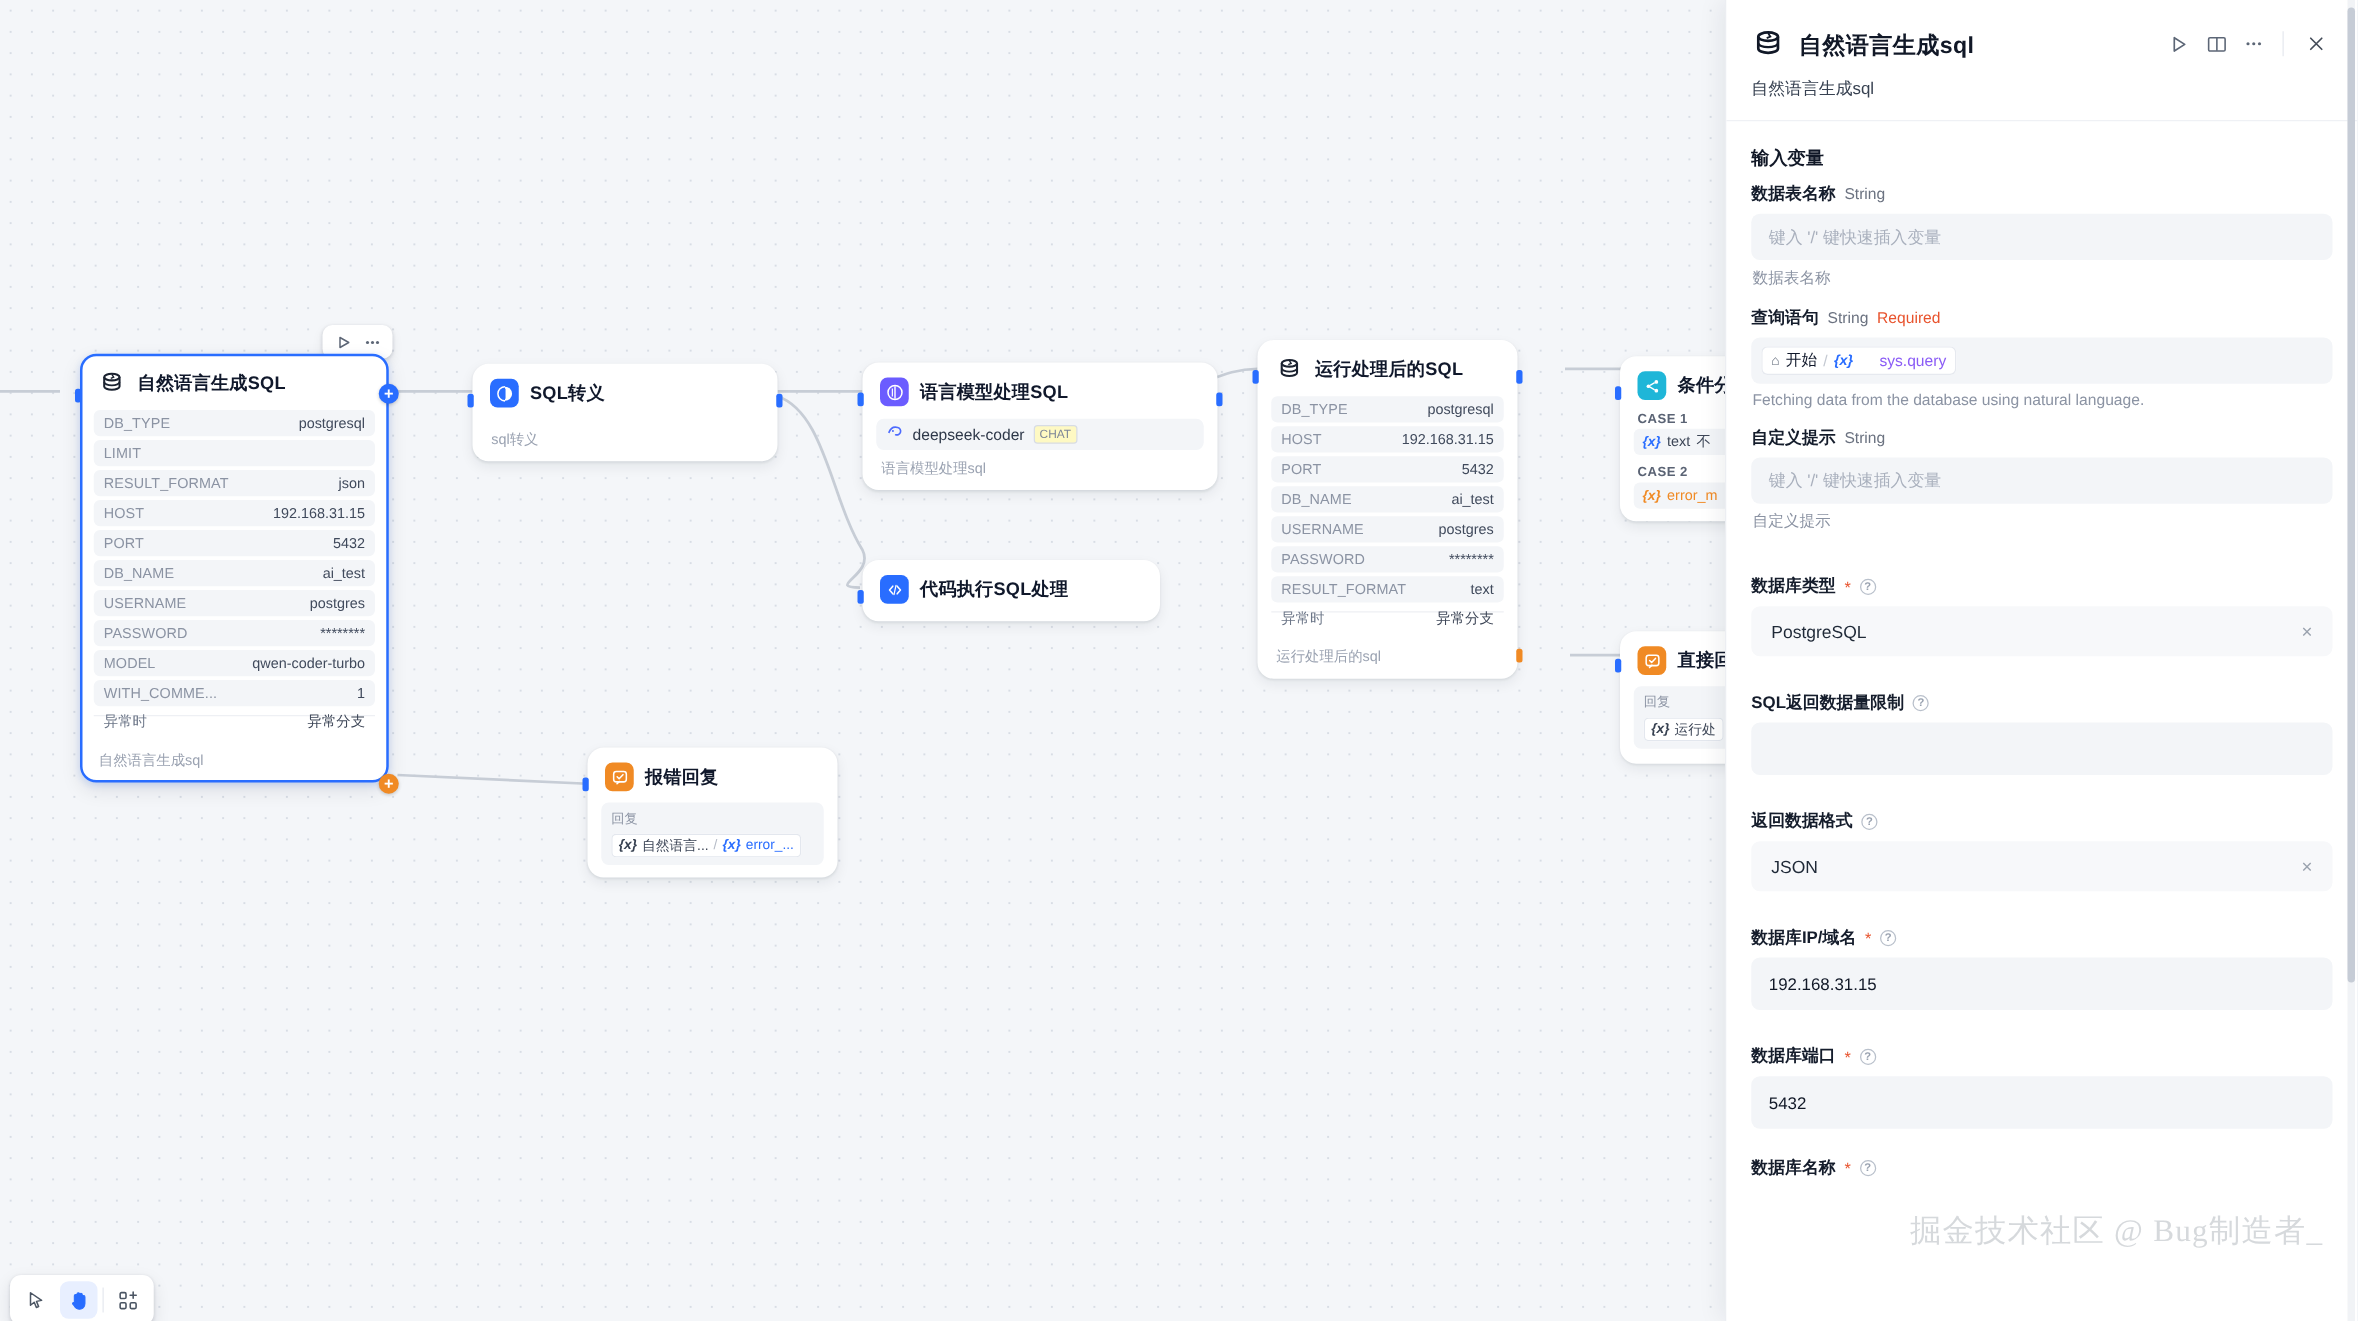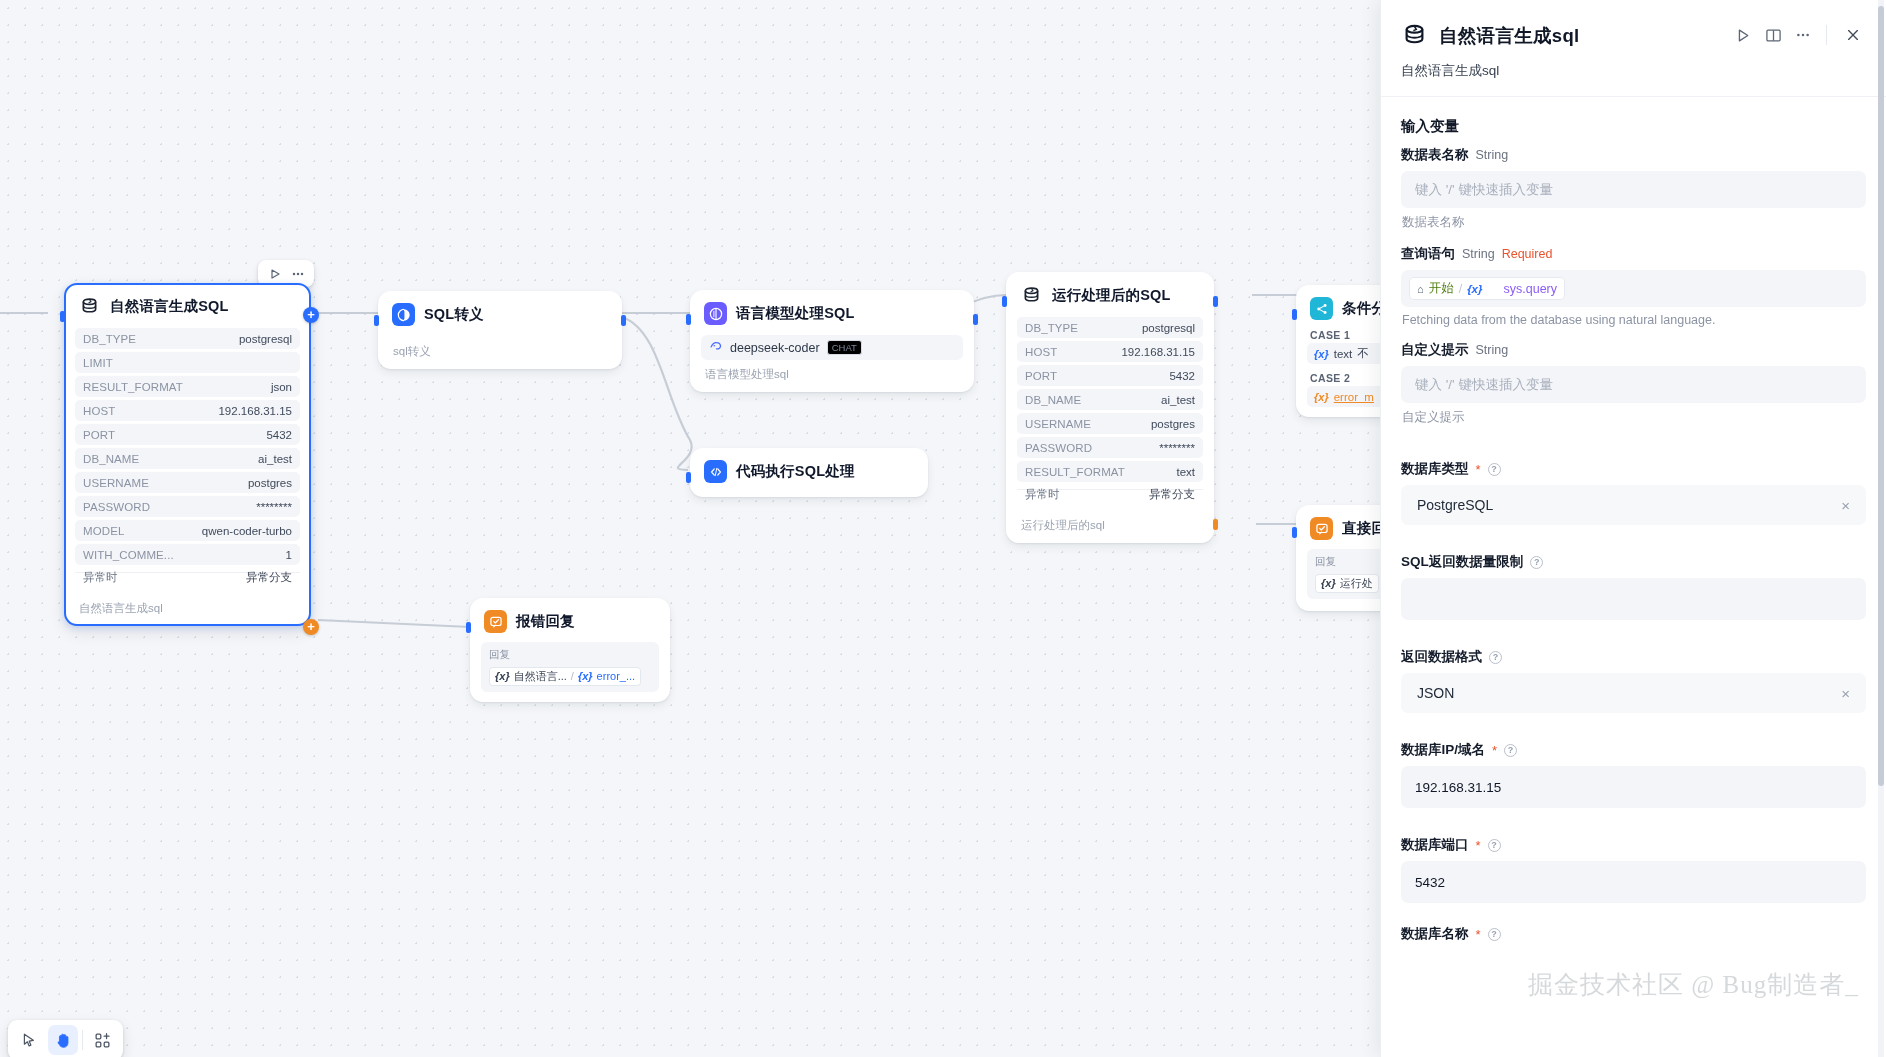--- a/index.html
+++ b/index.html
@@ -89,21 +89,21 @@
 
   
   .chip {
     display:flex; align-items:center; gap:7px;
     background:#f3f5f8; border-radius:6px; height:25px; padding:0 8px;
     margin-top:9px;
   }
   .chip .cname { font-size:12.5px; color:#2e3849; }
   .chip .ctag {
     font-size:9.5px; color:#7d8698; border:1px solid #d7dce4;
-    border-radius:3px; padding:0px 4px; line-height:13px; background:#000000;
+    border-radius:3px; padding:0px 4px; line-height:13px; background:#fef9c3;
   }
 
   
   .case-lbl { font-size:10.5px; font-weight:bold; color:#5a6374; letter-spacing:.4px; margin:8px 0 2px 3px;}
   .case-val { font-size:11.5px; background:#f3f5f8; border-radius:5px; height:21px;
               display:flex; align-items:center; gap:5px; padding:0 7px; white-space:nowrap; overflow:hidden;}
   .vx { color:#296dff; font-size:11px; font-style:italic; font-weight:bold;}
   .vx.orange{ color:#f08a24; }
   .case-val .txt { color:#3d4657; }
 
@@ -183,21 +183,21 @@
   .varfield {
     background:#f3f5f8; border-radius:7px; height:37px;
     display:flex; align-items:center; padding:0 8px;
   }
   .varfield .pill {
     display:inline-flex; align-items:center; gap:5px;
     background:#fff; border-radius:5px; padding:3px 8px;
     font-size:12.5px; box-shadow:0 0 0 1px #e6e9ef inset;
   }
   .varfield .pill .home { color:#5c6676; font-size:11px; }
-  .varfield .pill .st { color:#4d7c0f;text-align:center; }
+  .varfield .pill .st { color:#0f172a;text-align:center; }
   .varfield .pill .slash { color:#c3c8d1; }
   .varfield .pill .vx2 { color:#296dff; font-weight:bold; font-style:italic; font-size:11.5px;}
   .varfield .pill .qv { color:#8b5cf6;margin-left:16px; }
   .gap-md { height:20px; }
   .gap-lg { height:26px; }
 
   
   #panel-scroll {
     position:absolute; right:2px; top:6px; width:6px; height:780px;
     background:#c6ccd6; border-radius:3px;
@@ -442,21 +442,21 @@
       </div>
       <div class="case-lbl">CASE 1</div>
       <div class="case-val">
         <span class="vx">{x}</span>
         <span class="txt">text</span>
         <span class="txt">不</span>
       </div>
       <div class="case-lbl">CASE 2</div>
       <div class="case-val">
         <span class="vx orange">{x}</span>
-        <span class="txt" style="color:#f08a24;text-decoration:underline;">error_m</span>
+        <span class="txt" style="color:#f08a24;">error_m</span>
       </div>
     </div>
 
     <div class="node" style="left:1296px; top:505px; width:200px; padding-bottom:12px;">
       <div class="port" style="left:-4px; top:22px;"></div>
       <div class="node-head">
         <span class="nicon" style="background:#f08a24;">
           <svg width="14" height="14" viewBox="0 0 16 16">
             <rect x="2.2" y="2.6" width="11.6" height="9.4" rx="2.4" fill="none" stroke="#fff" stroke-width="1.4"></rect>
             <path d="M5.3 13.6 L7.6 11.6" stroke="#fff" stroke-width="1.4" stroke-linecap="round"></path>

